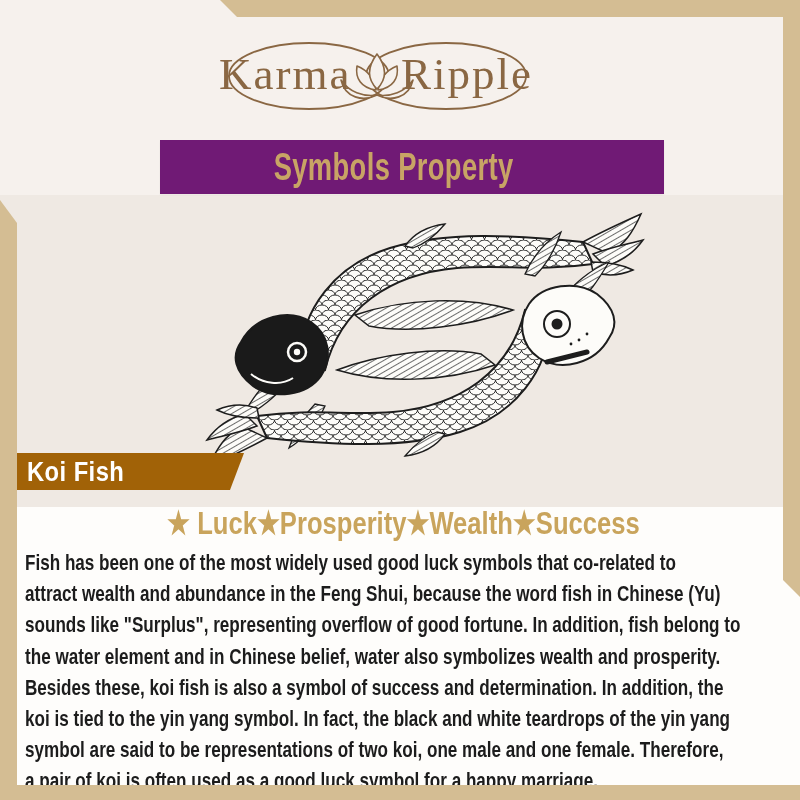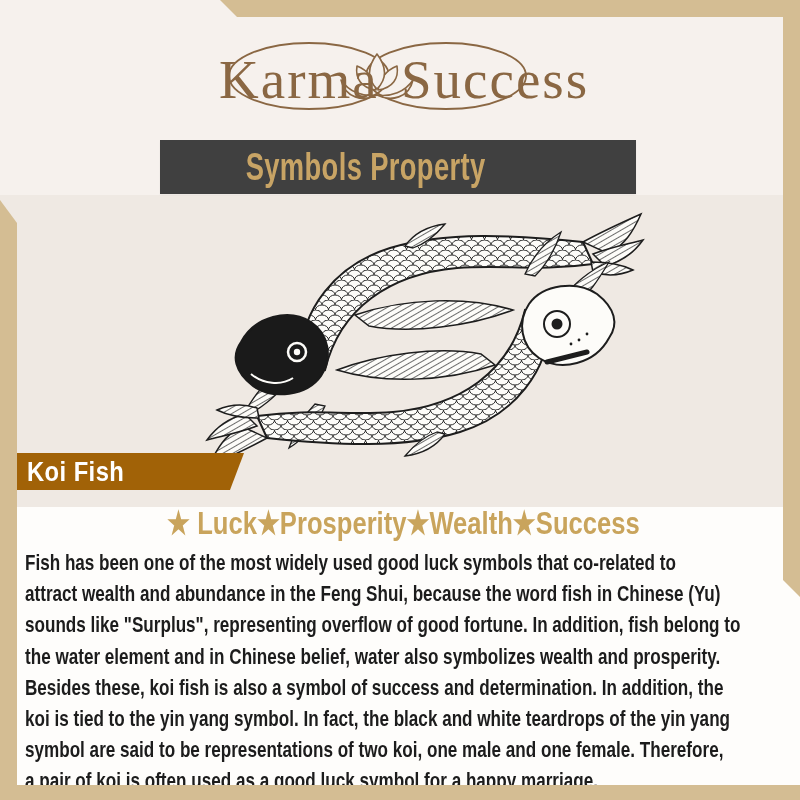--- a/index.html
+++ b/index.html
@@ -17,28 +17,28 @@
   .frame-right{left:783px;top:0;width:17px;height:597px;
              clip-path:polygon(0 0,17px 0,17px 597px,0 580px);}
   .frame-left{left:0;top:200px;width:17px;height:600px;
              clip-path:polygon(0 0,17px 23px,17px 600px,0 600px);}
   .frame-bottom{left:0;top:785px;width:800px;height:15px;}
 
   
   .logo{position:absolute;left:205px;top:24px;width:345px;height:104px;}
   .logo svg{position:absolute;left:0;top:0;}
   .brand-word{position:absolute;top:24px;font-family:"Liberation Serif",serif;
-              font-size:55px;color:#8a6743;letter-spacing:2px;white-space:nowrap;}
+              font-size:45px;color:#8a6743;letter-spacing:2px;white-space:nowrap;}
   .brand-left{left:14px;}
   .brand-right{left:196px;}
 
   
-  .title-box{position:absolute;left:160px;top:140px;width:476px;height:54px;background:#404040;
+  .title-box{position:absolute;left:160px;top:140px;width:476px;height:54px;background:#701a75;
              display:flex;align-items:center;justify-content:center;
-             box-shadow:0 1px 2px rgba(0,0,0,.05);}
+             box-shadow:0 1px 2px rgba(0,0,0,.05);padding-left:28px;}
   .title-text{font-size:38px;font-weight:bold;color:#c8a465;white-space:nowrap;
               transform:scaleX(.72);letter-spacing:.5px;margin-right:64px;}
 
   
   .koi-art{position:absolute;left:205px;top:210px;width:440px;height:260px;}
 
   
   .ribbon{position:absolute;left:13px;top:453px;width:231px;height:37px;background:#a16207;
           clip-path:polygon(0 0,231px 0,217px 37px,0 37px);display:flex;align-items:center;}
   .ribbon-label{color:#ffffff;font-weight:bold;font-size:28px;white-space:nowrap;
@@ -66,21 +66,21 @@
       <ellipse cx="241" cy="52" rx="80" ry="33" fill="none" stroke="#8a6743" stroke-width="1.8"></ellipse>
       <g fill="#f6f1ed" stroke="#8a6743" stroke-width="1.6" stroke-linejoin="round">
         <path d="M136,56 C144,68 158,73 172,71 C158,78 140,74 136,56 Z"></path>
         <path d="M208,56 C200,68 186,73 172,71 C186,78 204,74 208,56 Z"></path>
         <path d="M152,42 C150,54 156,64 171,66 C169,54 162,46 152,42 Z"></path>
         <path d="M192,42 C194,54 188,64 173,66 C175,54 182,46 192,42 Z"></path>
         <path d="M172,30 C163,42 161,54 172,65 C183,54 181,42 172,30 Z"></path>
       </g>
     </svg>
     <div class="brand-word brand-left">Karma</div>
-    <div class="brand-word brand-right">Success</div>
+    <div class="brand-word brand-right">Ripple</div>
   </div>
 
   <div class="title-box">
     <div class="title-text">Symbols Property</div>
   </div>
 
   <svg class="koi-art" viewBox="0 0 440 260">
     <defs>
       <pattern id="scl" width="13" height="10" patternUnits="userSpaceOnUse">
         <rect width="13" height="10" fill="#fdfcf9"></rect>

